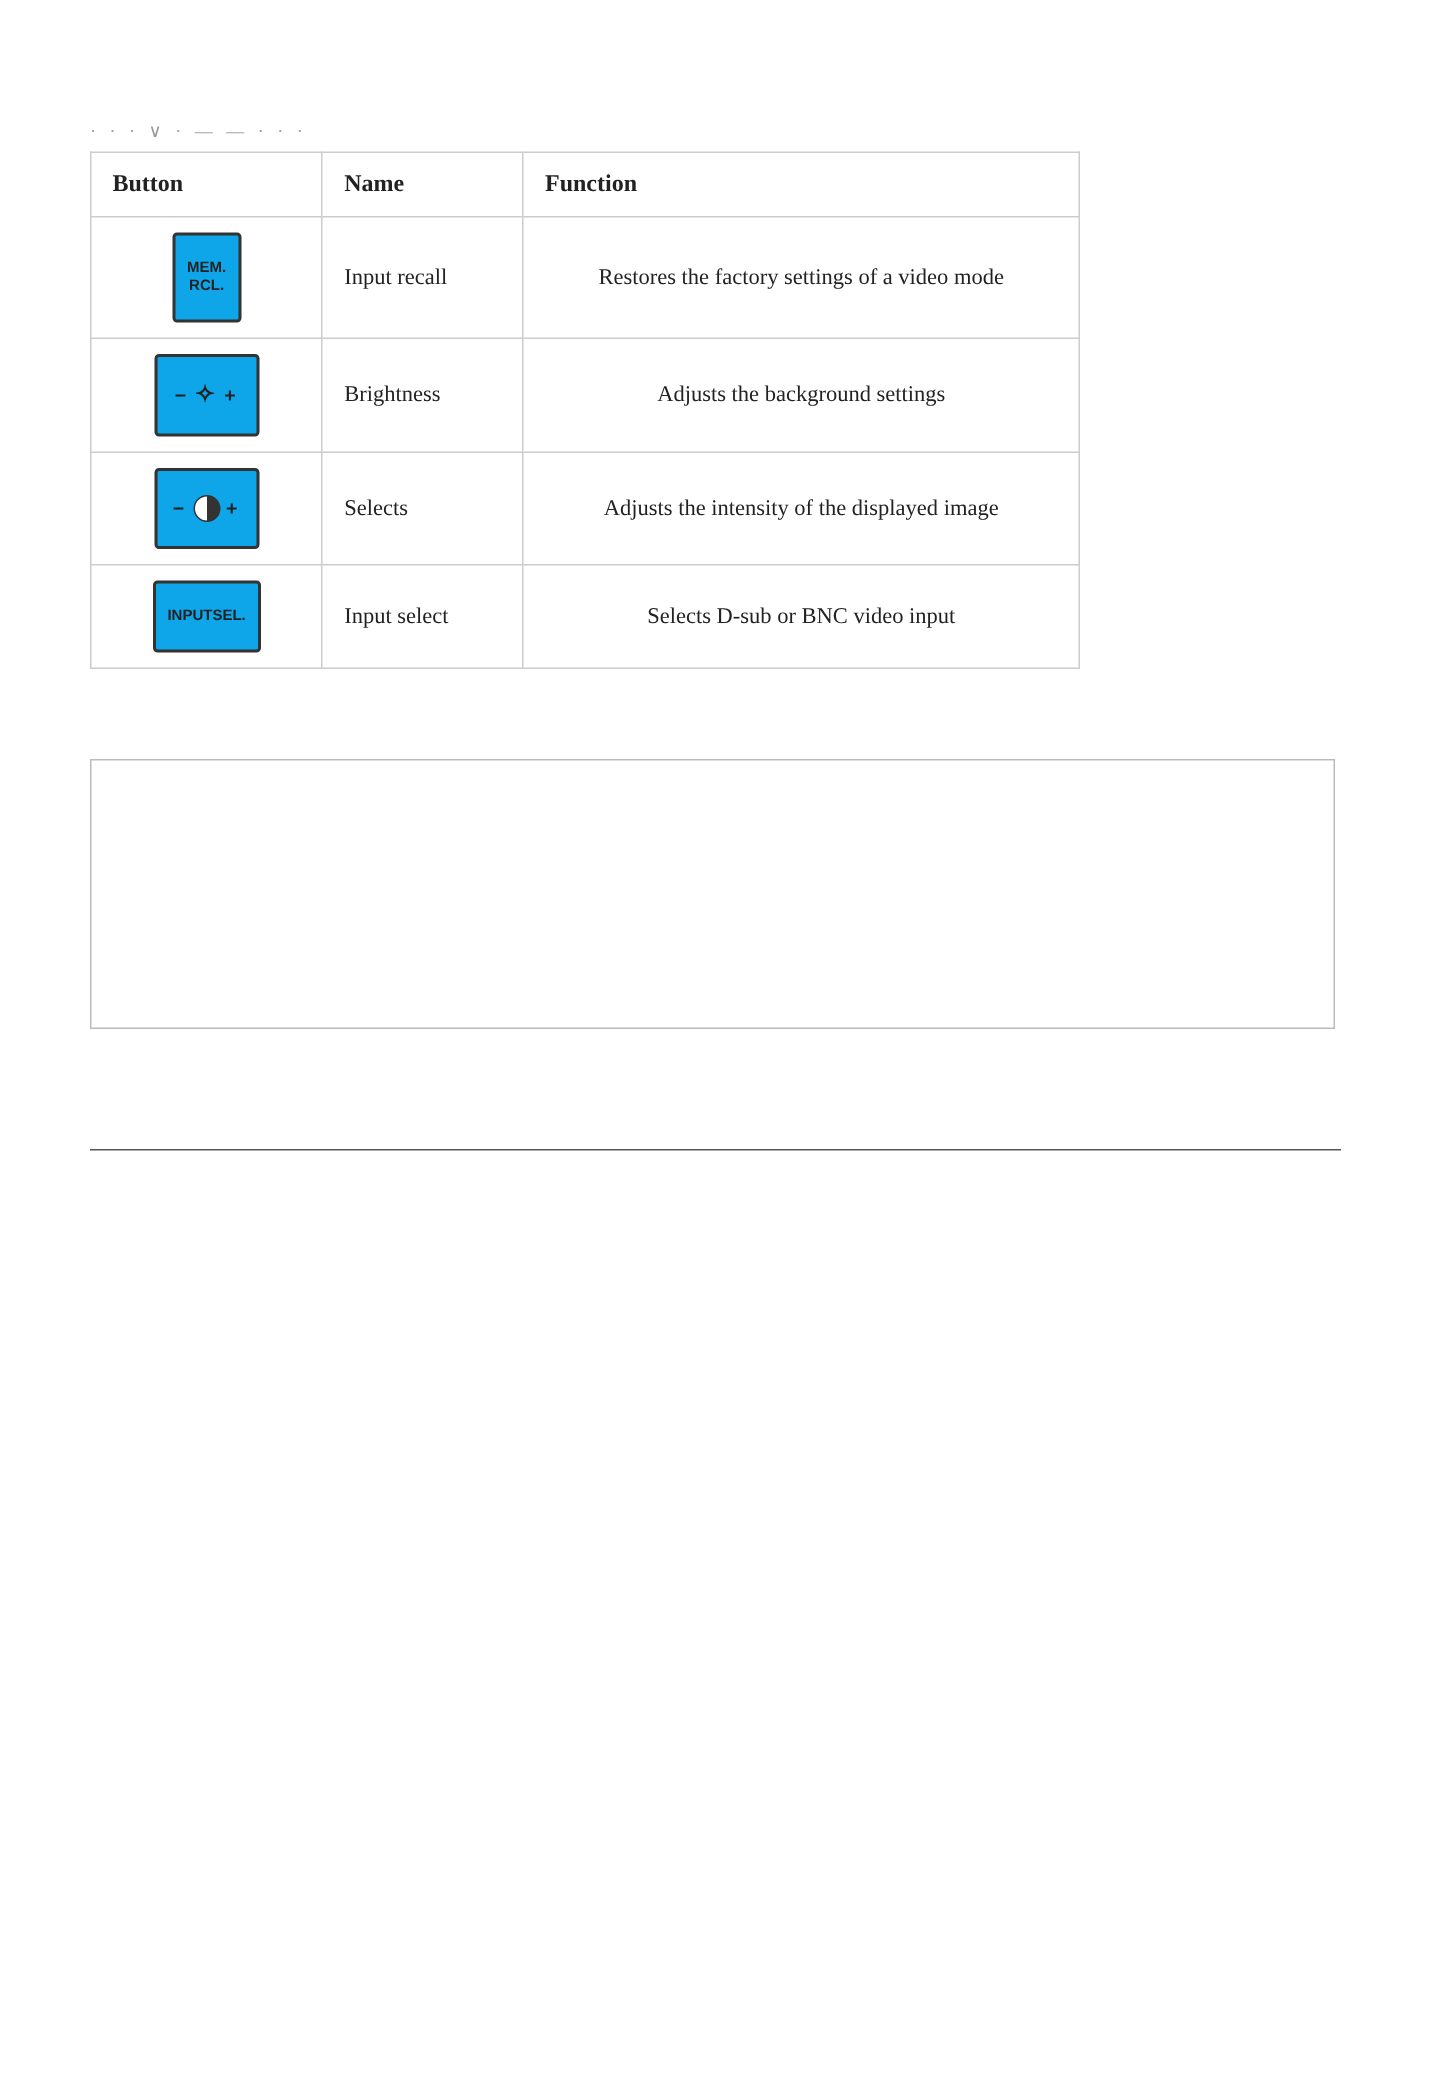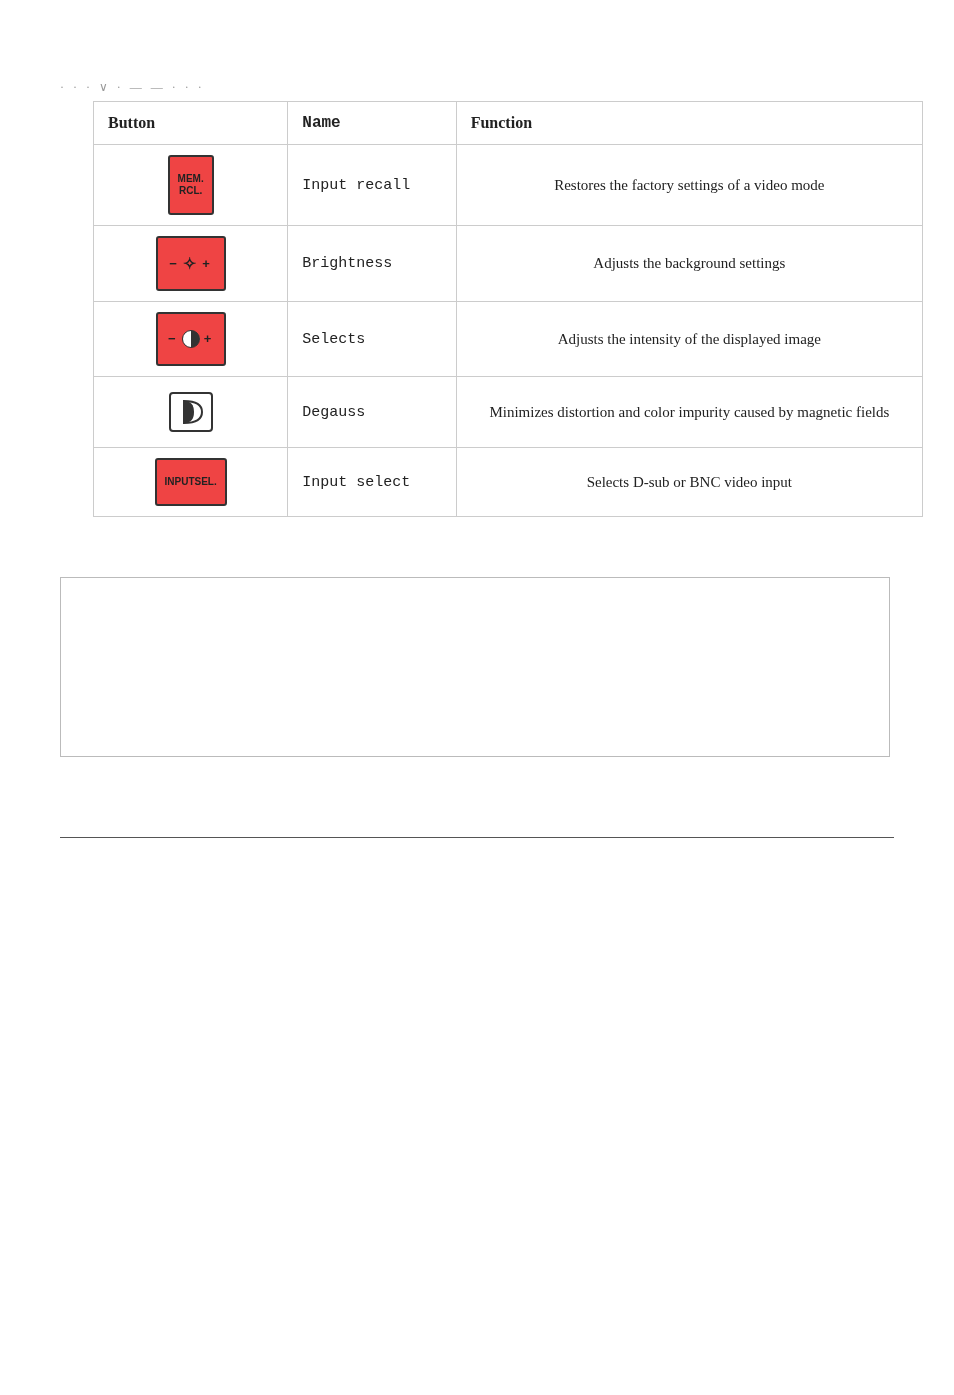--- a/index.html
+++ b/index.html
@@ -26,25 +26,24 @@
       display: flex;
       align-items: center;
       margin-bottom: 6px;
       color: #888;
       font-size: 13px;
       letter-spacing: 1px;
     }
 
     
     .main-table {
-      width: 830px;
+      width: 660px;
       border-collapse: collapse;
       border: 1px solid #ccc;
       margin-bottom: 60px;
-      margin-left: 33px;
     }
 
     .main-table th,
     .main-table td {
       border: 1px solid #ccc;
       padding: 10px 14px;
       vertical-align: middle;
     }
 
     .main-table th {
@@ -60,21 +59,20 @@
       font-size: 15px;
     }
 
     .col-button {
       width: 150px;
       text-align: center;
     }
 
     .col-name {
       width: 130px;
-      font-family: Liberation Mono, monospace;
     }
 
     .col-function {
       width: 360px;
       text-align: center;
     }
 
     
     .btn-icon {
       display: inline-flex;
@@ -83,21 +81,21 @@
       border: 2px solid #333;
       border-radius: 3px;
       padding: 16px 8px;
       font-size: 11px;
       font-family: Arial, sans-serif;
       font-weight: bold;
       min-width: 46px;
       min-height: 36px;
       line-height: 1.2;
       text-align: center;
-      background: #ef4444;
+      background: #0ea5e9;
     }
 
     .btn-mem {
       flex-direction: column;
       font-size: 10px;
     }
 
     .btn-brightness {
       font-size: 13px;
       letter-spacing: 2px;
@@ -205,35 +203,20 @@
           <div class="btn-icon btn-contrast">
             <span>−</span>
             <span class="contrast-circle"></span>
             <span>+</span>
           </div>
         </td>
         <td class="col-name">Selects</td>
         <td class="col-function">Adjusts the intensity of the displayed image</td>
       </tr>
 
-      <tr>
-        <td class="col-button">
-          <div class="degauss-svg-wrap">
-            <svg width="50" height="50" viewBox="0 0 50 50">
-
-              <rect x="4" y="6" width="42" height="38" rx="3" ry="3" fill="white" stroke="#333" stroke-width="2"></rect>
-
-              <path d="M 18 14 L 18 36 Q 36 36 36 25 Q 36 14 18 14 Z" fill="white" stroke="#333" stroke-width="2"></path>
-              <path d="M 18 14 L 18 36 Q 28 36 28 25 Q 28 14 18 14 Z" fill="#333" stroke="#333" stroke-width="0"></path>
-            </svg>
-          </div>
-        </td>
-        <td class="col-name">Degauss</td>
-        <td class="col-function">Minimizes distortion and color impurity caused by magnetic fields</td>
-      </tr>
 
       <tr>
         <td class="col-button">
           <div class="btn-icon btn-input">
             <span>INPUT</span>
             <span>SEL.</span>
           </div>
         </td>
         <td class="col-name">Input select</td>
         <td class="col-function">Selects D-sub or BNC video input</td>

